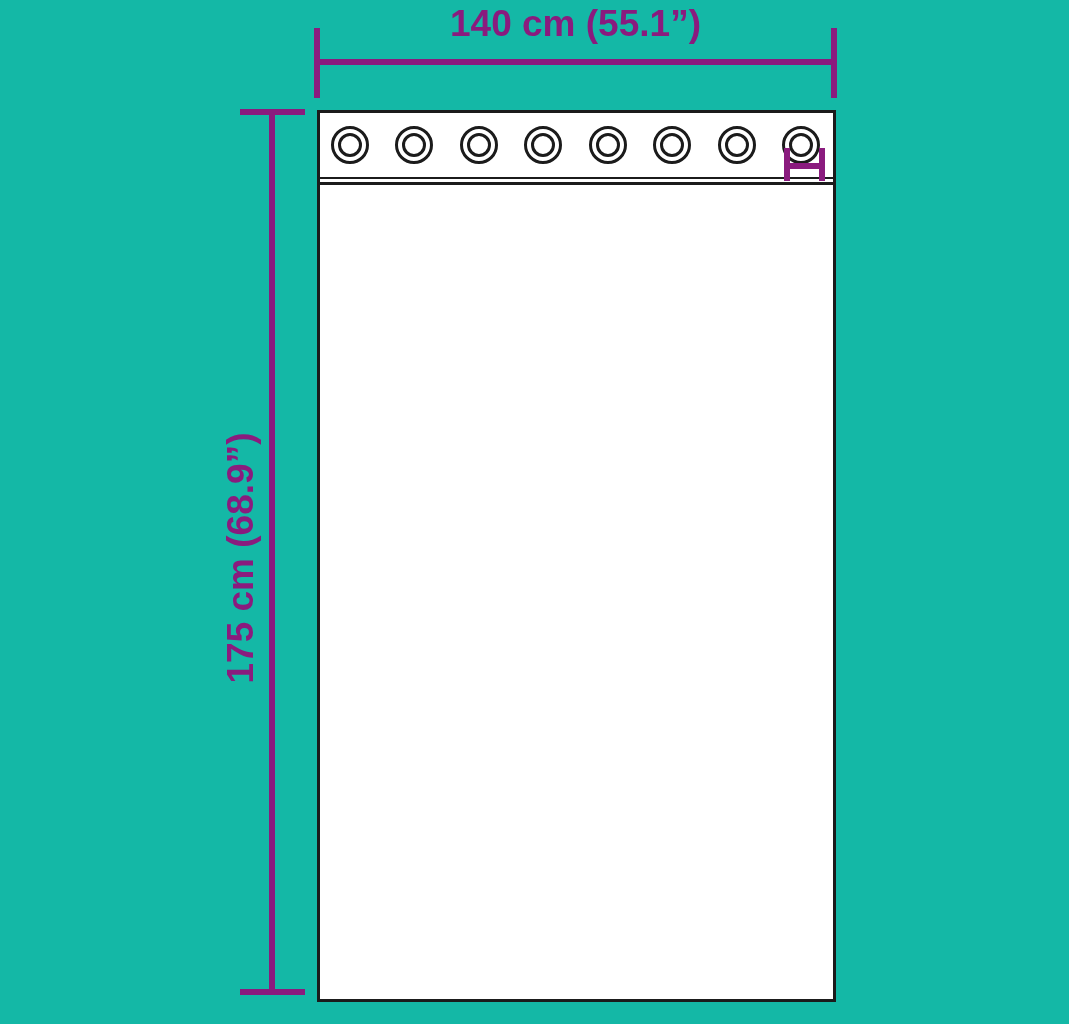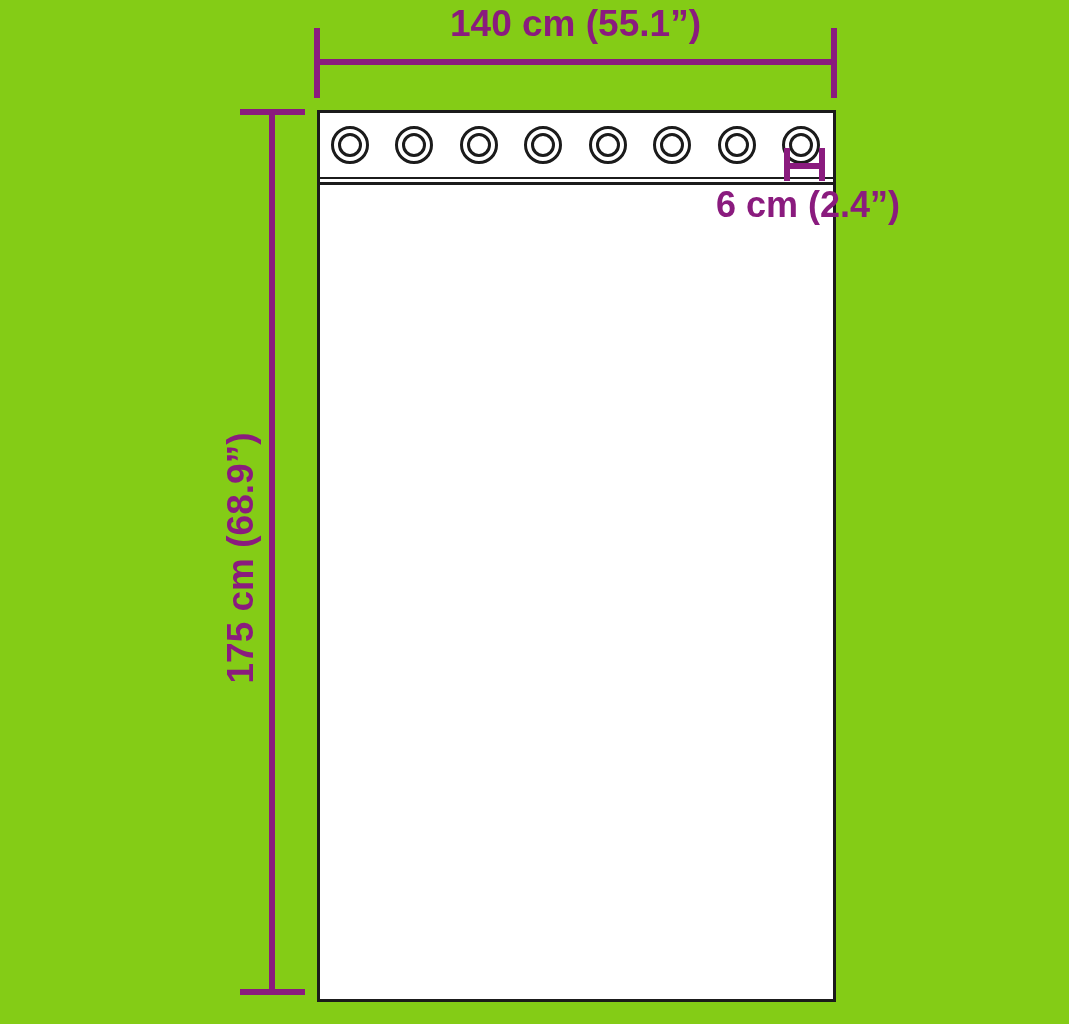--- a/index.html
+++ b/index.html
@@ -68,21 +68,21 @@
   }
   
   .g-cap-l   { left:784px; top:148px; width:6px;  height:33px; }
   .g-cap-r   { left:819px; top:148px; width:6px;  height:33px; }
   .g-crossbar{ left:784px; top:163px; width:41px; height:6px; }
   .g-label   { left:716px; top:186px; font-size:36px; }
 </style>
 </head>
 <body>
 
-<div class="canvas" style="--accent: #8a1b7e; --line: #1b1b1b; background: #84cc16;">
+<div class="canvas" style="--accent: #8a1b7e; --line: #1b1b1b; background: #14b8a6;">
 
   <div class="dim-label w-label">140 cm (55.1”)</div>
   <div class="hbar w-line"></div>
   <div class="vbar w-cap-l"></div>
   <div class="vbar w-cap-r"></div>
 
   <div class="dim-label h-label">175 cm (68.9”)</div>
   <div class="vbar h-line"></div>
   <div class="hbar h-cap-t"></div>
   <div class="hbar h-cap-b"></div>
@@ -114,15 +114,14 @@
         <div class="grommet-inner"></div>
       </div>
       <div class="grommet" style="left: 782px;">
         <div class="grommet-inner"></div>
       </div>
     </div>
 
   <div class="vbar g-cap-l"></div>
   <div class="vbar g-cap-r"></div>
   <div class="hbar g-crossbar"></div>
-  <div class="dim-label g-label">6 cm (2.4”)</div>
 
 </div>
 
 </body></html>

